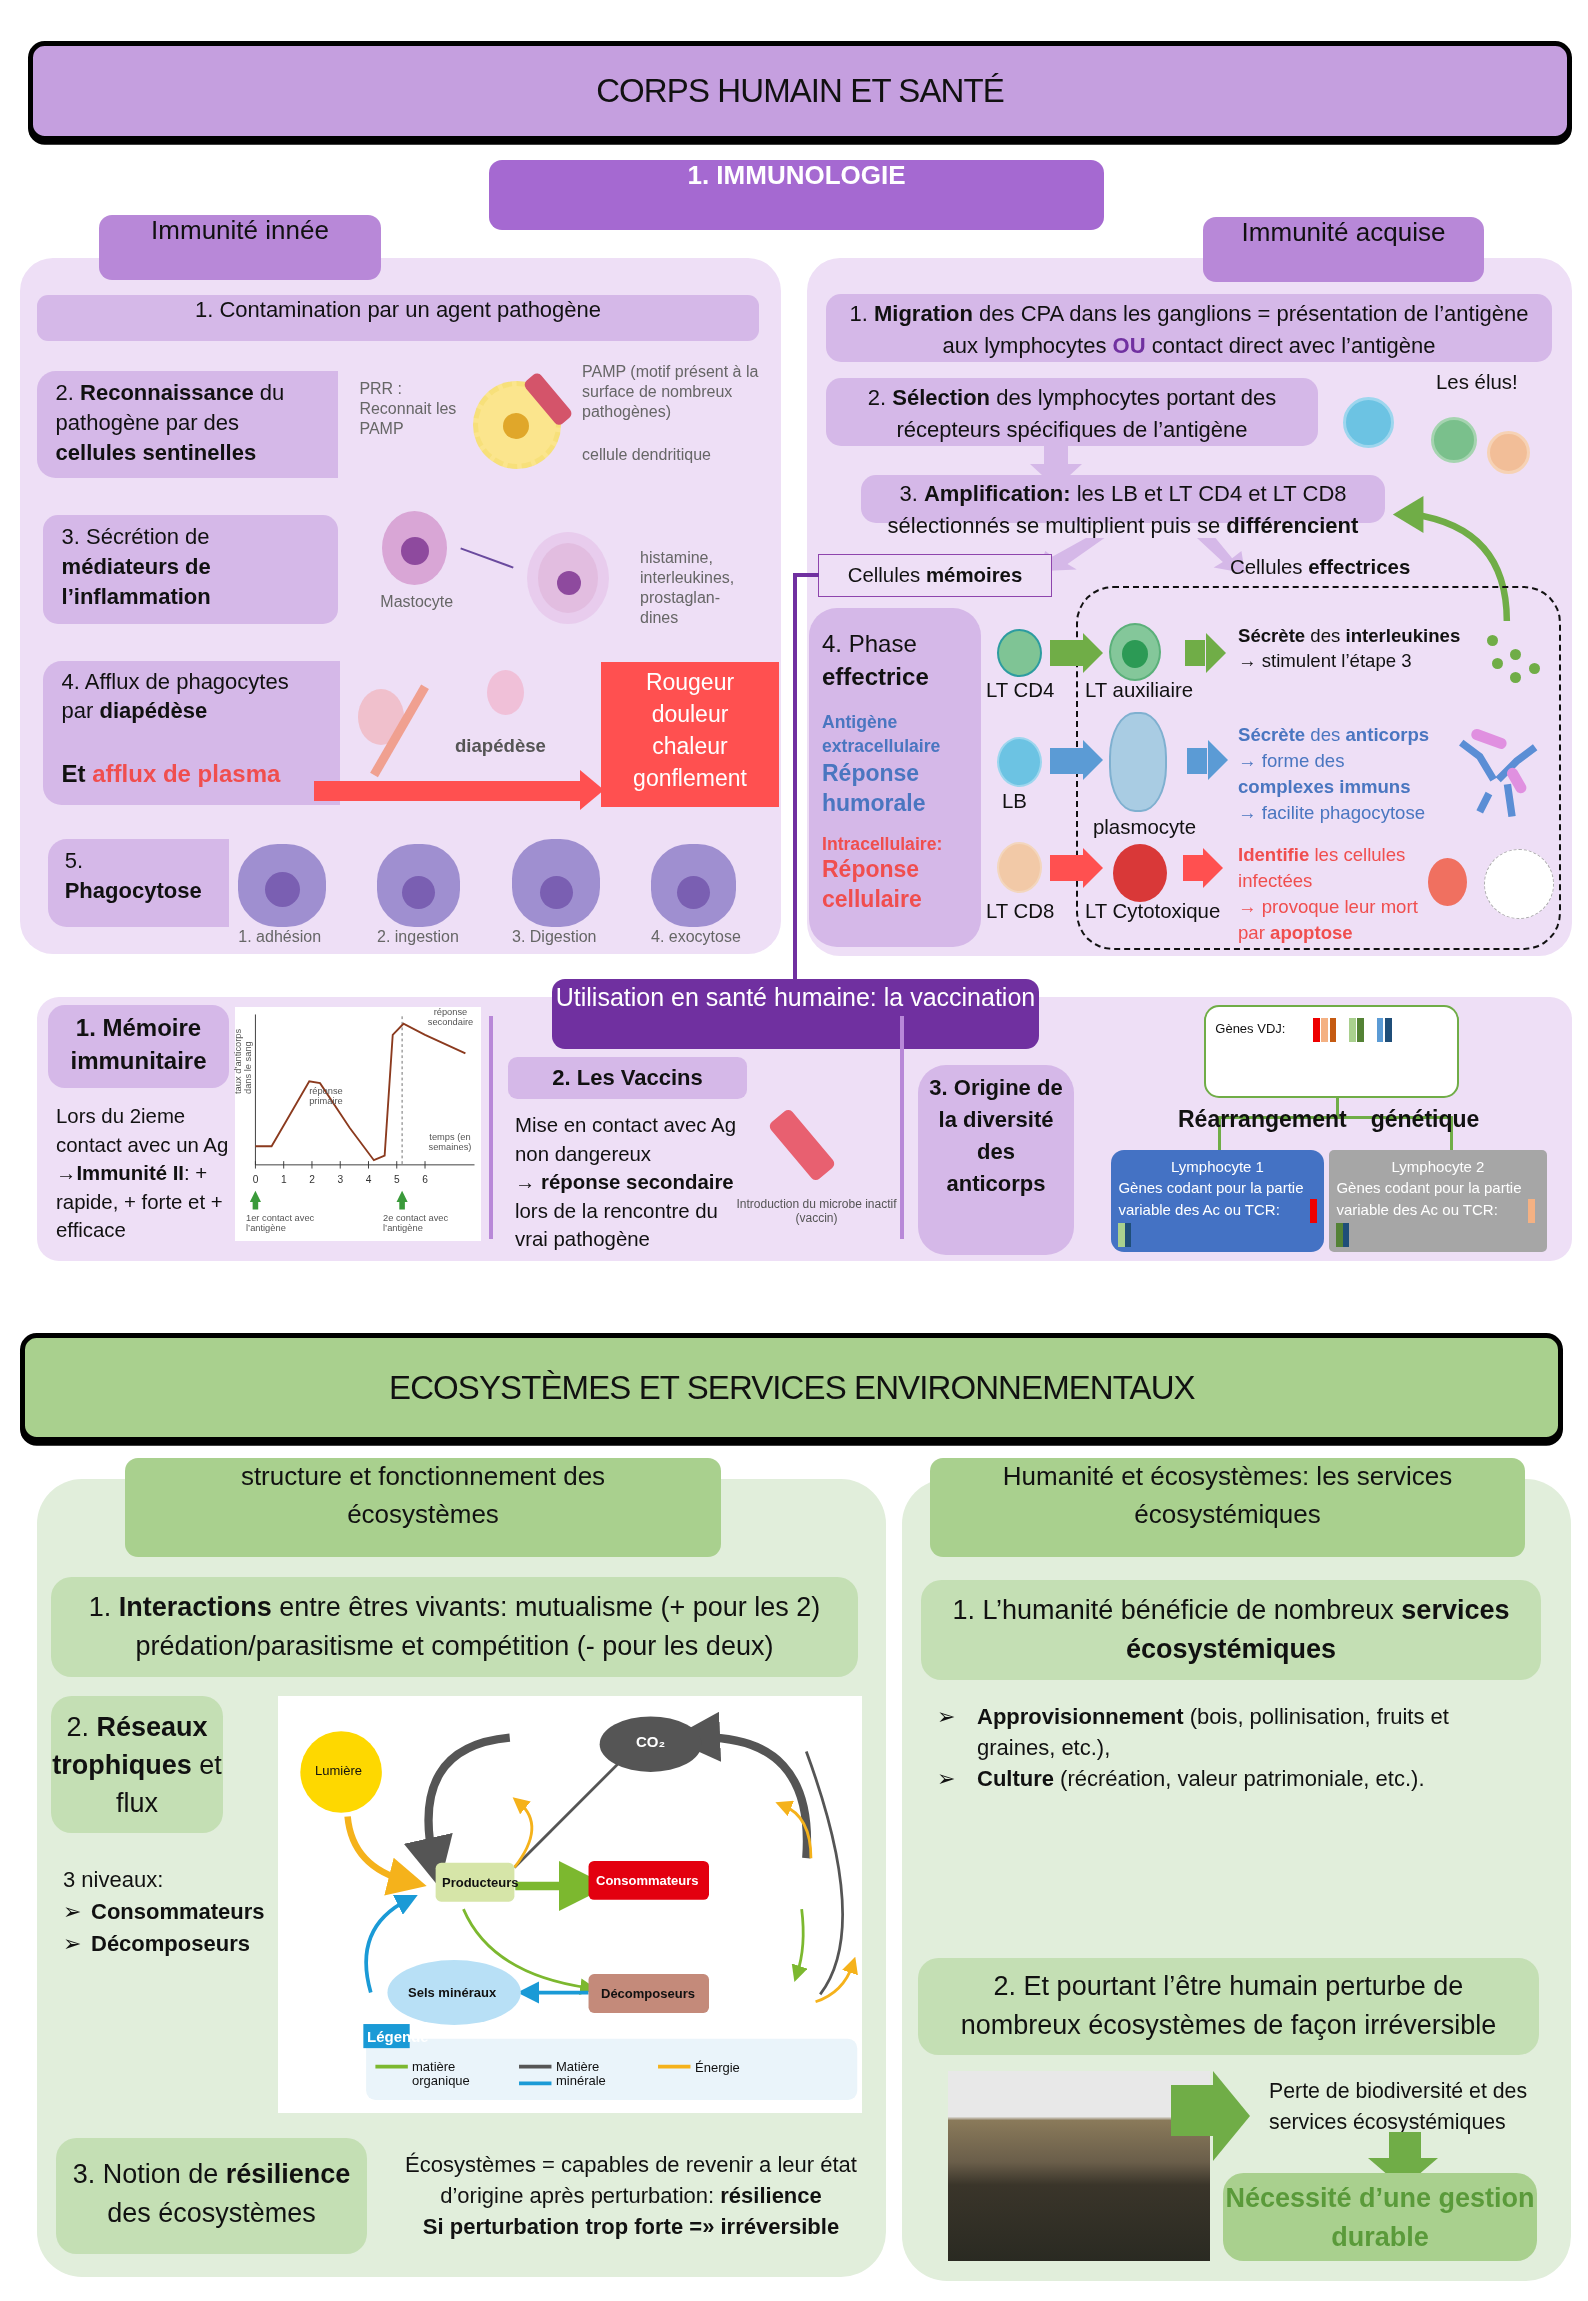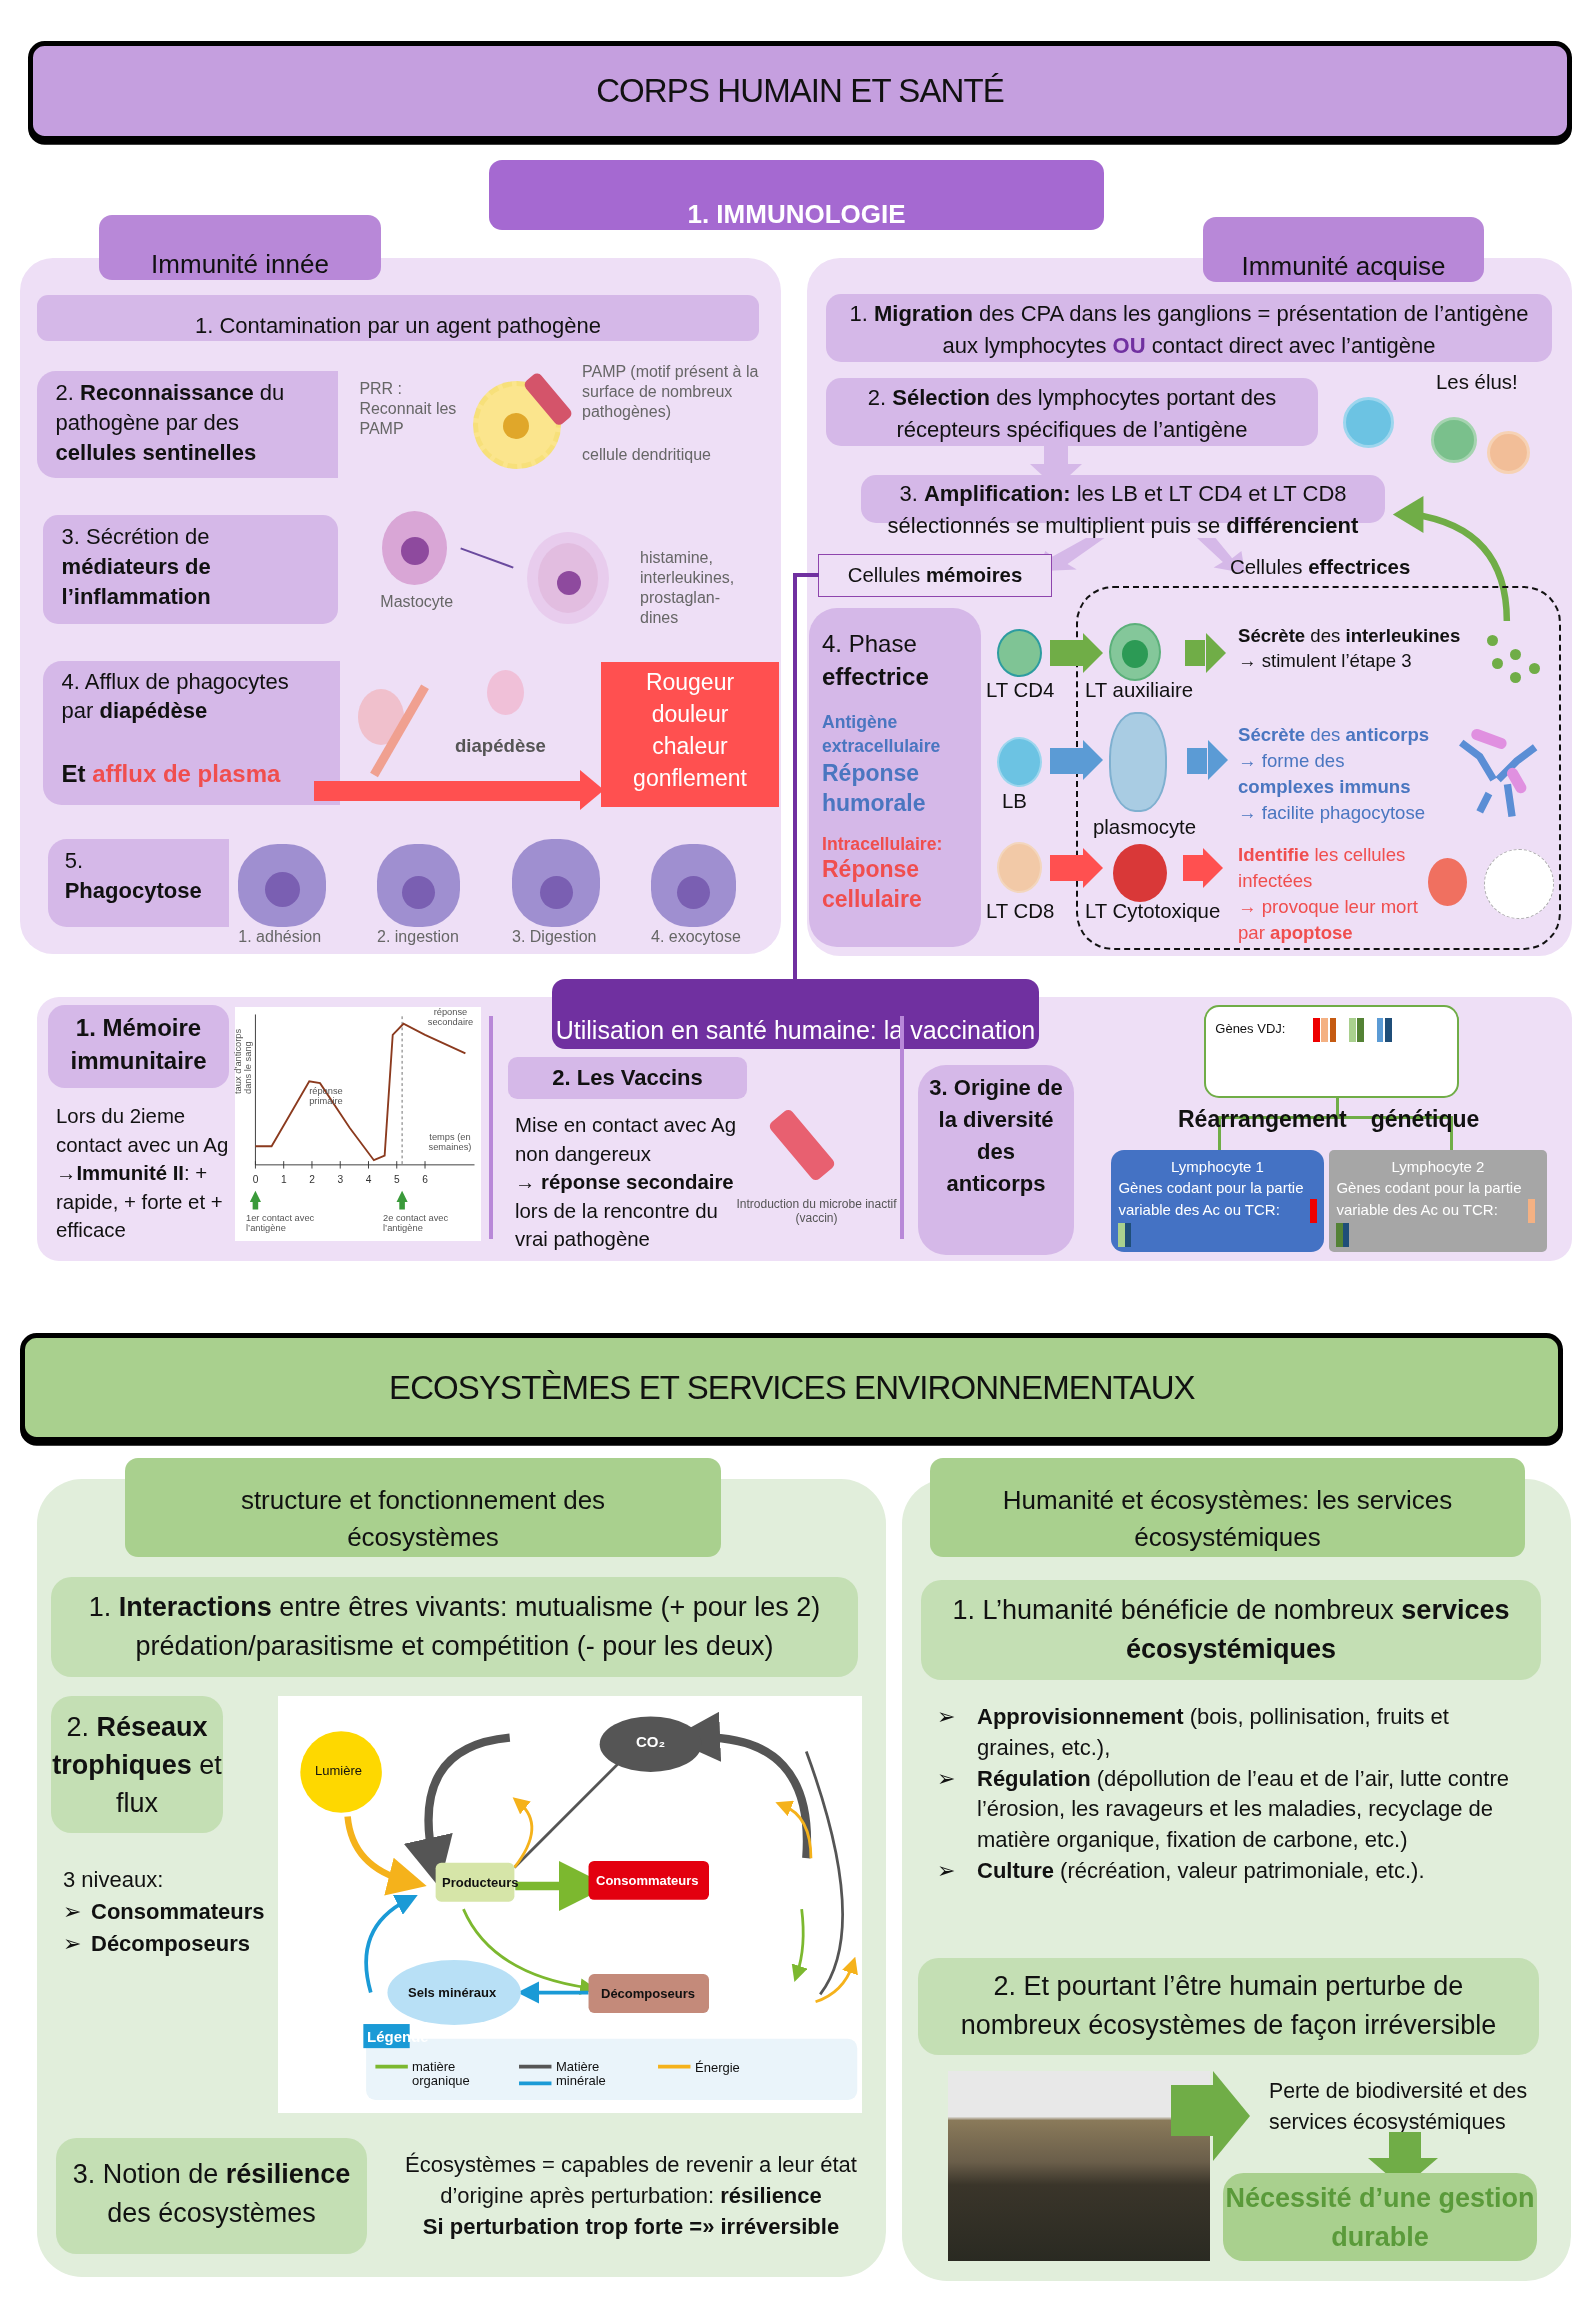--- a/index.html
+++ b/index.html
@@ -3,21 +3,21 @@
 <meta charset="utf-8">
 <style>
   *{box-sizing:border-box;margin:0;padding:0}
   body{width:1589px;height:2301px;background:#fff;position:relative;font-family:"Liberation Sans",sans-serif;color:#111;overflow:hidden}
   .abs{position:absolute}
   .c{text-align:center}
   b{font-weight:700}
   .banner{border:5.6px solid #000;border-radius:16.7px;display:flex;align-items:center;justify-content:center;font-size:33px;letter-spacing:-0.9px;box-shadow:0 3.7px 0 #000}
   .purp-banner{background:#c59fdf}
   .green-banner{background:#a9d08e}
-  .pill{border-radius:13px;display:flex;align-items:flex-end;justify-content:center}
+  .pill{border-radius:13px;display:flex;align-items:flex-start;justify-content:center}
   .tab-purple{background:#b888d8;font-size:26px}
   .panel-purple{background:#eedff6;border-radius:33px}
   .box-purple{background:#d5b8e8;border-radius:15px}
   .panel-green{background:#e1eedb;border-radius:45px}
   .box-green{background:#c4dfb4;border-radius:20.4px}
   .tab-green{background:#a9d08e;border-radius:13px;font-size:26px}
   .txt26{font-size:24px;line-height:1.35}
   .txt24{font-size:22px;line-height:1.35}
   .txt22{font-size:20.4px;line-height:1.35}
   .txt20{font-size:18.6px;line-height:1.35}
@@ -398,21 +398,20 @@
 
 <div class="abs panel-green" style="left:902px;top:1479px;width:669px;height:802px"></div>
 <div class="abs pill tab-green c" style="left:930px;top:1458px;width:595px;height:99px;line-height:1.45;padding:0 28px">
   <span>Humanité et écosystèmes: les services écosystémiques</span>
 </div>
 <div class="abs box-green c" style="left:921px;top:1580px;width:620px;height:100px;font-size:27px;line-height:1.45;padding-top:11px">
   <span>1. L’humanité bénéficie de nombreux </span><b>services écosystémiques</b>
 </div>
 <ul class="tri abs" style="left:937px;top:1702px;width:594px;font-size:22px;line-height:1.4">
   <li style="padding-left:40px"><b>Approvisionnement</b><span> (bois, pollinisation, fruits et graines, etc.),</span></li>
-  <li style="padding-left:40px"><b>Régulation</b><span> (dépollution de l’eau et de l’air, lutte contre l’érosion, les ravageurs et les maladies, recyclage de matière organique, fixation de carbone, etc.)</span></li>
   <li style="padding-left:40px"><b>Culture</b><span> (récréation, valeur patrimoniale, etc.).</span></li>
 </ul>
 <div class="abs box-green c" style="left:918px;top:1958px;width:621px;height:97px;font-size:27px;line-height:1.45;padding:9.3px 18.6px">
   <span>2. Et pourtant l’être humain perturbe de nombreux écosystèmes de façon irréversible</span>
 </div>
 <div class="abs" style="left:948px;top:2071px;width:262px;height:190px;background:linear-gradient(#e8e8e8 0%,#e8e8e8 24%,#8a7a5a 26%,#6a5e4a 48%,#3a352a 60%,#2a2a22 100%)"></div>
 <div class="abs" style="left:1171px;top:2085px;width:46px;height:51px;background:#70ad47"></div>
 <div class="abs" style="left:1213px;top:2071px;border-top:45px solid transparent;border-bottom:45px solid transparent;border-left:37px solid #70ad47"></div>
 <div class="abs" style="left:1269px;top:2076px;width:288px;font-size:21.3px;line-height:1.45">Perte de biodiversité et des services écosystémiques</div>
 <div class="abs" style="left:1389px;top:2132px;width:32px;height:28px;background:#70ad47"></div>

